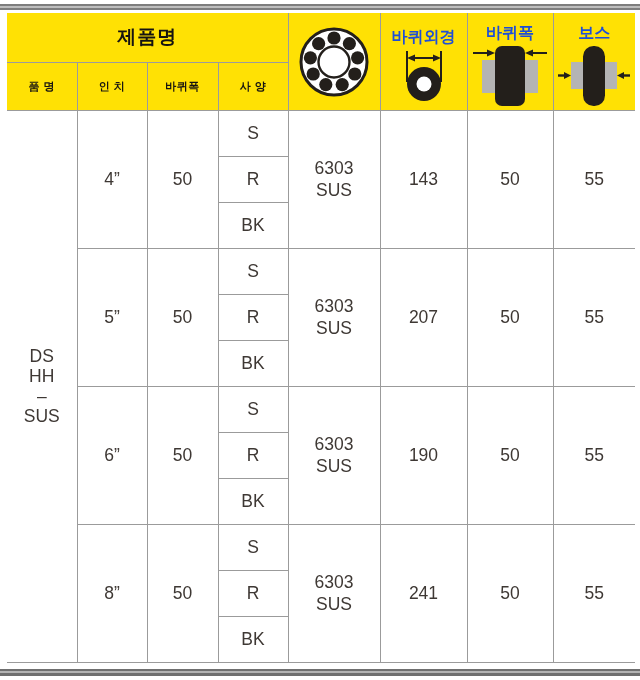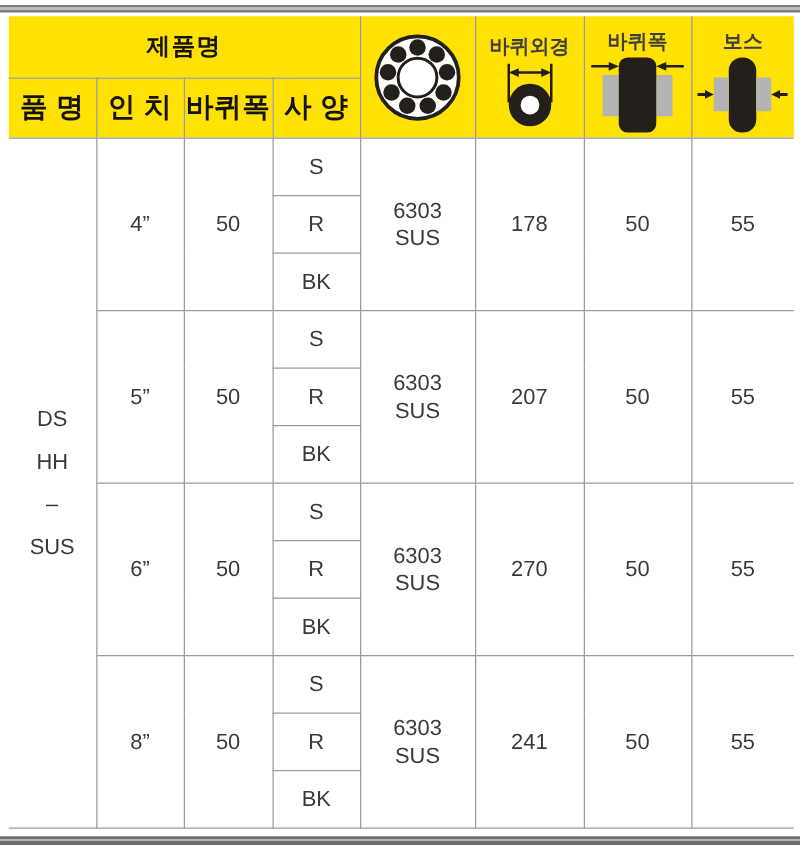--- a/index.html
+++ b/index.html
@@ -22,26 +22,26 @@
     border:1px solid #9b9b9b; padding:0;
     text-align:center; vertical-align:middle;
   }
   thead th { background:#FFE104; color:#151311; border-top:none;text-align:center; }
   .no-l { border-left:none !important; }
   .no-r { border-right:none !important; }
   tr.h1 { height:49px; }
   tr.h2 { height:48px; }
   tbody tr { height:46px; }
   .h1 th.title { font-size:19px; font-weight:bold; letter-spacing:1px; }
-  .h2 th { font-size:22px; font-weight:bold; letter-spacing:0.5px; }
+  .h2 th { font-size:11px; font-weight:bold; letter-spacing:0.5px; }
   td { font-size:17.5px; color:#3e3834; }
-  .item-cell { white-space:pre-line; line-height:34px; }
+  .item-cell { white-space:pre-line; line-height:20px; }
   .bearing-cell { white-space:pre-line; line-height:22px;margin-top:24px; }
   .icon-cell { vertical-align:middle; padding-top:2px; }
-  .icon-label { display:block; font-size:16px; font-weight:bold; color:#404040; margin:5px 0 1px; }
+  .icon-label { display:block; font-size:16px; font-weight:bold; color:#1d4ed8; margin:5px 0 1px; }
   .icon-label.underlined { text-underline-offset:2px; }
   svg.icon { display:block; margin:0 auto; }
 </style>
 </head>
 <body>
 
 <div class="rule rule-top"></div>
 
 <table class="spec">
   <colgroup>
@@ -121,21 +121,21 @@
     <tr>
       <td class="item-cell no-l" rowspan="12">DS
 HH
 –
 SUS</td>
       <td rowspan="3">4”</td>
       <td rowspan="3">50</td>
       <td>S</td>
       <td rowspan="3" class="bearing-cell">6303
 SUS</td>
-      <td rowspan="3">178</td>
+      <td rowspan="3">143</td>
       <td rowspan="3">50</td>
       <td rowspan="3" class="no-r">55</td>
     </tr>
     <tr>
         <td>R</td>
       </tr>
     <tr>
         <td>BK</td>
       </tr>
 
@@ -155,21 +155,21 @@
     <tr>
         <td>BK</td>
       </tr>
 
     <tr>
       <td rowspan="3">6”</td>
       <td rowspan="3">50</td>
       <td>S</td>
       <td rowspan="3" class="bearing-cell">6303
 SUS</td>
-      <td rowspan="3">270</td>
+      <td rowspan="3">190</td>
       <td rowspan="3">50</td>
       <td rowspan="3" class="no-r">55</td>
     </tr>
     <tr>
         <td>R</td>
       </tr>
     <tr>
         <td>BK</td>
       </tr>
 

